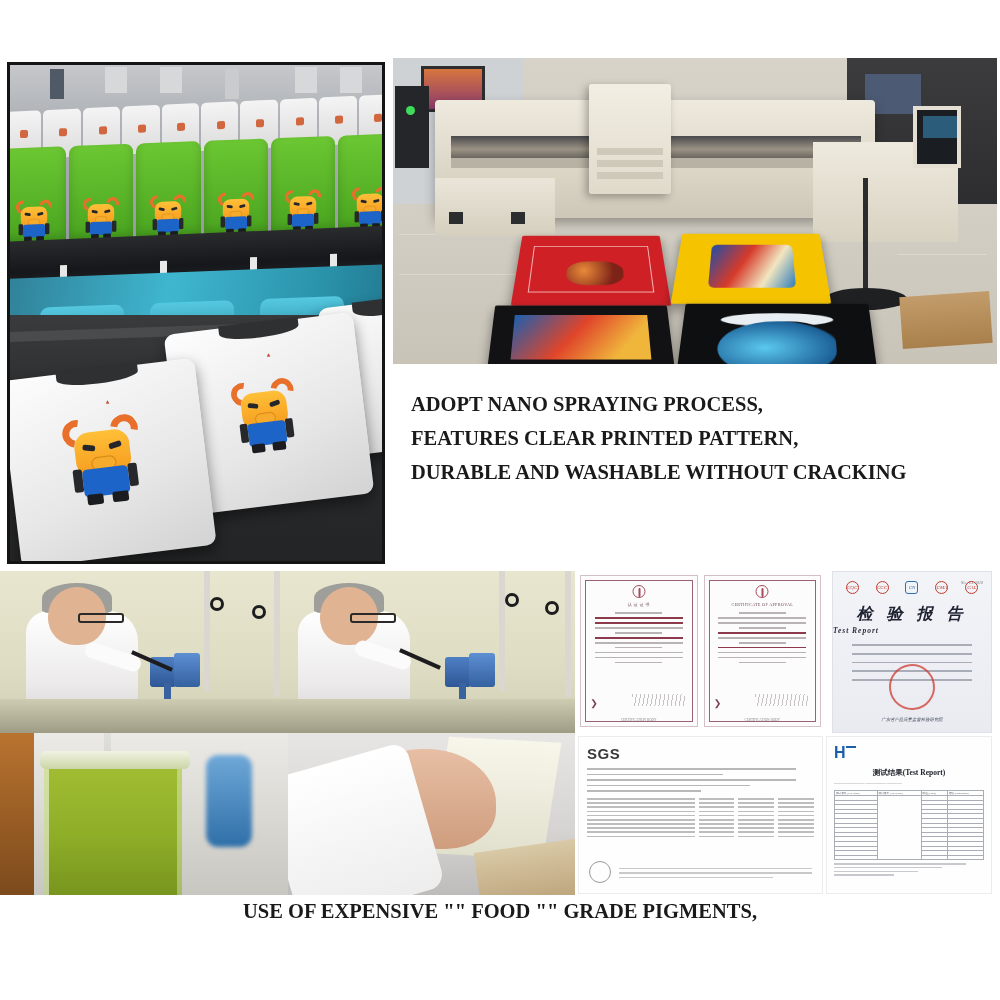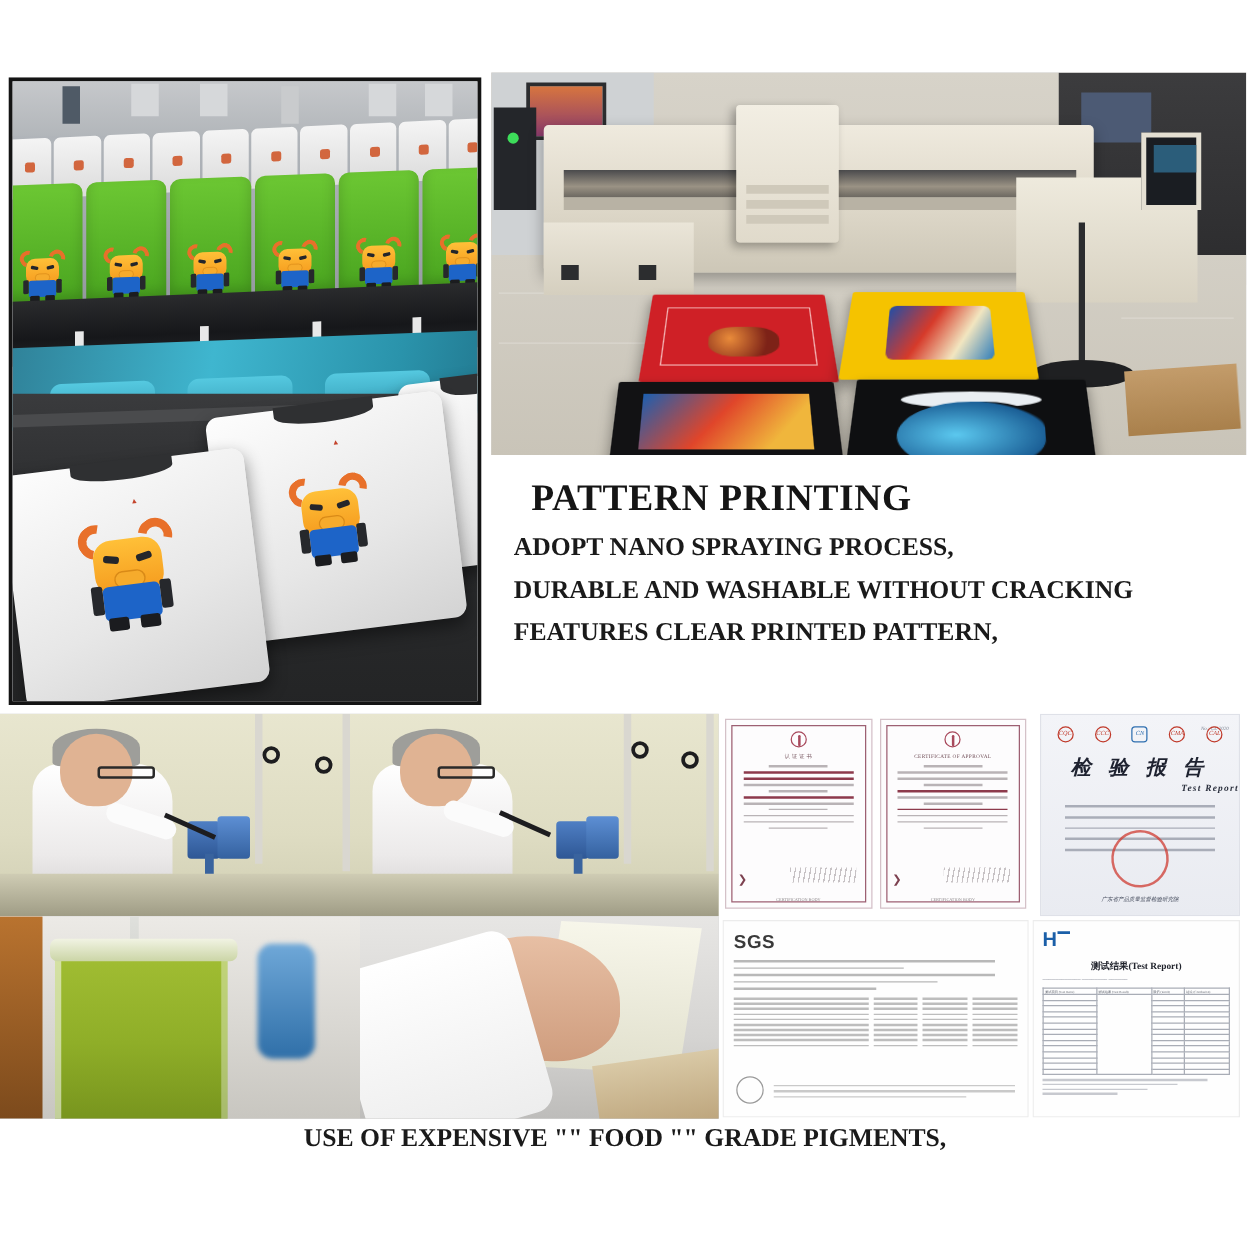--- a/index.html
+++ b/index.html
@@ -253,21 +253,21 @@
 
   #cert-report{ left:832px; top:571px; width:160px; height:162px; background:#fff;}
   .rep{position:absolute;inset:0;background:linear-gradient(#f3f4f8,#e9ebf1);
      border:1px solid #dfe1e8;font-style:italic;}
   .rep .logos{position:absolute;left:8%;top:9px;width:84%;display:flex;justify-content:space-between;}
   .rep .logos span{width:13px;height:13px;border:1.6px solid #c03a2b;border-radius:50%;
      font-size:5px;color:#c03a2b;text-align:center;line-height:11px;}
   .rep .logos span.blue{border-color:#2f6fb0;color:#2f6fb0;border-radius:3px;}
   .rep .cn{position:absolute;left:0;top:32px;width:100%;text-align:center;
      font-size:16px;font-weight:bold;color:#1e2230;letter-spacing:5px;}
-  .rep .en{position:absolute;left:0;top:54px;width:100%;text-align:right;
+  .rep .en{position:absolute;left:0;top:54px;width:100%;text-align:left;
      font-size:7.5px;font-weight:bold;color:#2a2f3d;letter-spacing:1px;}
   .rep .rows{position:absolute;left:12%;top:72px;width:76%;}
   .rep .rows i{display:block;height:1.8px;background:#a9adb8;margin-bottom:7px;}
   .rep .stamp{position:absolute;left:50%;bottom:22px;transform:translateX(-50%) rotate(-7deg);
      width:46px;height:46px;border:2.4px solid #cf3b32;border-radius:50%;opacity:.75;}
   .rep .ft{position:absolute;left:0;bottom:10px;width:100%;text-align:center;
      font-size:4.4px;color:#444b5c;}
   .rep .no{position:absolute;right:8px;top:8px;font-size:4px;color:#7a8090;}
 
   #sgs-report{ left:578px; top:736px; width:245px; height:158px; background:#fff;}
@@ -553,24 +553,23 @@
       <div class="print-plate" id="plate-sharks">
         <span class="ban"></span>
           <span class="art"></span>
 
       </div>
       <div class="pr-box"></div>
     </div>
   </div>
 
   <div id="text-pattern">
-    <div class="heading">PATTERN PRINTING</div>
     <div class="ln i1">ADOPT NANO SPRAYING PROCESS,</div>
+    <div class="ln i2">FEATURES CLEAR PRINTED PATTERN,</div>
     <div class="ln i3">DURABLE AND WASHABLE WITHOUT CRACKING</div>
-    <div class="ln i2">FEATURES CLEAR PRINTED PATTERN,</div>
   </div>
 
   <div class="photo" id="photo-lab-a">
     <div class="lab">
       <span class="standrod" style="right:78px;top:0;height:120px;"></span>
       <span class="standrod" style="right:8px;top:0;height:126px;"></span>
       <span class="clamp" style="right:64px;top:26px"></span>
       <span class="clamp" style="right:22px;top:34px"></span>
       <div class="mixer" style="right:82px;">
         <span class="m1"></span>

